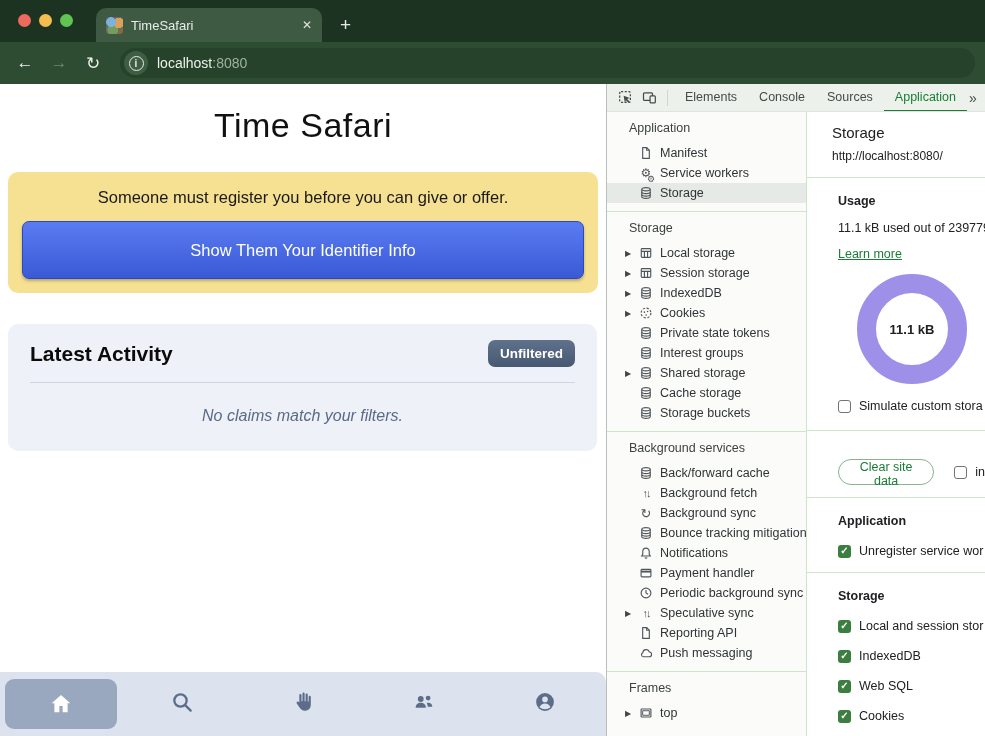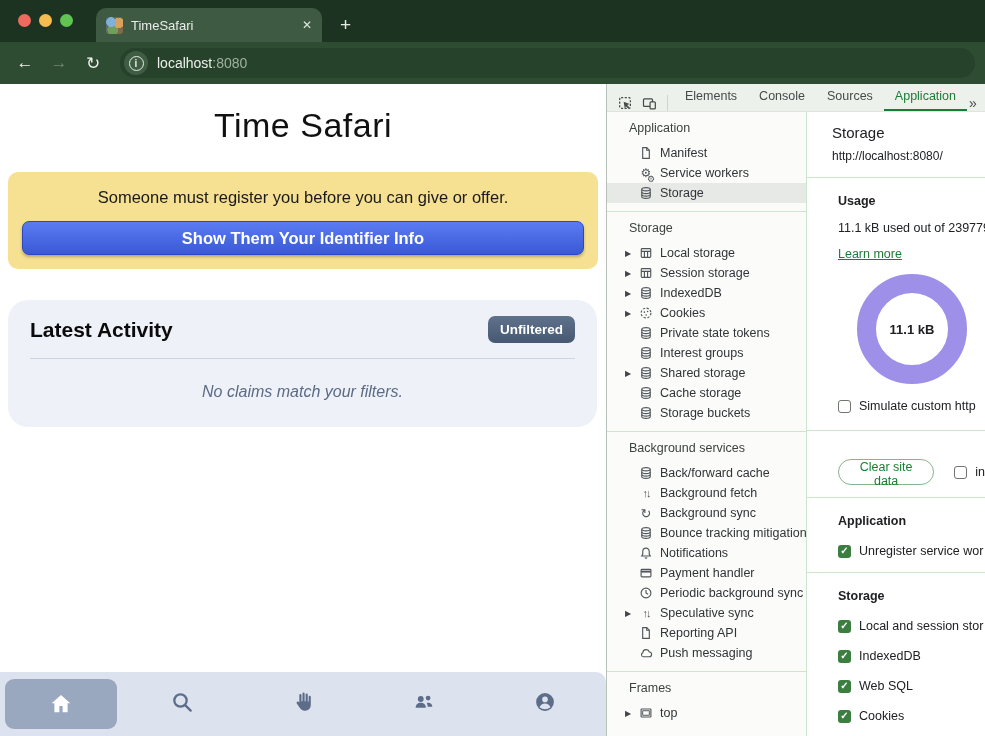--- a/index.html
+++ b/index.html
@@ -35,43 +35,43 @@
   .url { font-size:14px; color:#edf0ed; white-space:nowrap; }
   .url .port { color:#9fb19f; }
 
   .content { display:flex; height:652px; }
 
   
   .webpage { position:relative; width:606px; height:652px; background:#fff; overflow:hidden; }
   .page-title { text-align:center; font-size:34px; font-weight:300; color:#111; letter-spacing:.5px; margin-top:22px; }
   .alert { margin:27px 8px 0 8px; background:#f6e092; border-radius:10px; padding:16px 14px 14px 14px; }
   .alert p { text-align:center; font-size:16.5px; color:#1a1a1a; }
-  .alert button { display:block; width:100%; margin-top:14px; height:34px; border-radius:7px;
+  .alert button { display:block; width:100%; margin-top:14px; height:58px; border-radius:7px;
         border:1px solid #2d47c2; background:linear-gradient(#5a7cf2,#3a59d6);
-        color:#fff; font-size:16.5px; font-weight:bold; font-family:inherit;
+        color:#fff; font-size:16.5px; font-weight:normal; font-family:inherit;
         box-shadow:0 2px 3px rgba(0,0,0,.25); }
-  .activity { margin:31px 9px 0 8px; background:#eef2f8; border-radius:20px; padding:16px 22px; height:127px; }
+  .activity { margin:31px 9px 0 8px; background:#eef2f8; border-radius:10px; padding:16px 22px; height:127px; }
   .activity-head { display:flex; align-items:center; justify-content:space-between; }
   .activity-head h2 { font-size:21px; font-weight:bold; color:#0b0b0b; }
   .chip { background:linear-gradient(#5f718b,#465872); color:#fff; font-size:13.5px; font-weight:bold;
           padding:6px 12px; border-radius:7px; }
   .activity hr { border:none; border-top:1px solid #ccd5e2; margin:15px 0 0 0; }
   .empty { text-align:center; font-style:italic; color:#5b6b85; font-size:16px; margin-top:24px; }
   .bottomnav { position:absolute; left:0; bottom:0; width:606px; height:64px; background:#dce3ef;
                display:flex; border-top-right-radius:10px; }
   .nav-slot { flex:1; display:flex; align-items:center; justify-content:center; }
   .nav-pill { width:112px; height:50px; background:#99a7bf; border-radius:9px;
               display:flex; align-items:center; justify-content:center; }
   .nav-slot svg { width:26px; height:26px; }
 
   
   .devtools { width:379px; height:652px; border-left:1px solid #b9bfb9; background:#fbfcfa;
               display:flex; flex-direction:column; }
   .dt-toolbar { height:28px; background:#edf1ec; border-bottom:1px solid #dfe5de;
-                display:flex; align-items:flex-end; padding:0 6px; flex:0 0 auto; overflow:hidden; }
+                display:flex; align-items:center; padding:0 6px; flex:0 0 auto; overflow:hidden; }
   .dt-tool { width:24px; display:flex; justify-content:center; }
   .dt-sep { width:1px; height:16px; background:#cfd6ce; margin:0 6px; }
   .dt-tabs { display:flex; height:28px; }
   .dt-tab { padding:0 11px; font-size:12.5px; color:#454b49; display:flex; align-items:center;
             border-bottom:2px solid transparent; white-space:nowrap; }
   .dt-tab.sel { color:#1a7d37; border-bottom-color:#1a7d37; }
   .dt-more { margin-left:2px; color:#454b49; font-size:14px; }
   .dt-body { flex:1; display:flex; overflow:hidden; }
   .dt-sidebar { width:200px; border-right:1px solid #cde4cd; background:#fbfcfa; overflow:hidden; }
   .dt-section { padding:9px 0 8px 0; border-bottom:1px solid #cde4cd; }
@@ -498,21 +498,21 @@
             <div class="usage-text">11.1 kB used out of 239779</div>
             <a class="learnmore">Learn more</a>
             <div class="donut-wrap">
               <svg width="110" height="110" viewBox="0 0 110 110">
                 <circle cx="55" cy="55" r="45.5" fill="none" stroke="#9e8fe8" stroke-width="19"></circle>
               </svg>
               <span class="donut-label">11.1 kB</span>
             </div>
             <div class="cbrow" style="margin-top:15px">
               <span class="cb off"></span>
-              <span>Simulate custom http</span>
+              <span>Simulate custom stora</span>
             </div>
           </div>
 
           <div class="hdiv" style="margin-top:17px"></div>
           <div class="clear-row" style="margin-top:28px">
             <button class="clear-btn">Clear site data</button>
             <span class="cbrow">
               <span class="cb off"></span>
               <span>in</span>
             </span>

